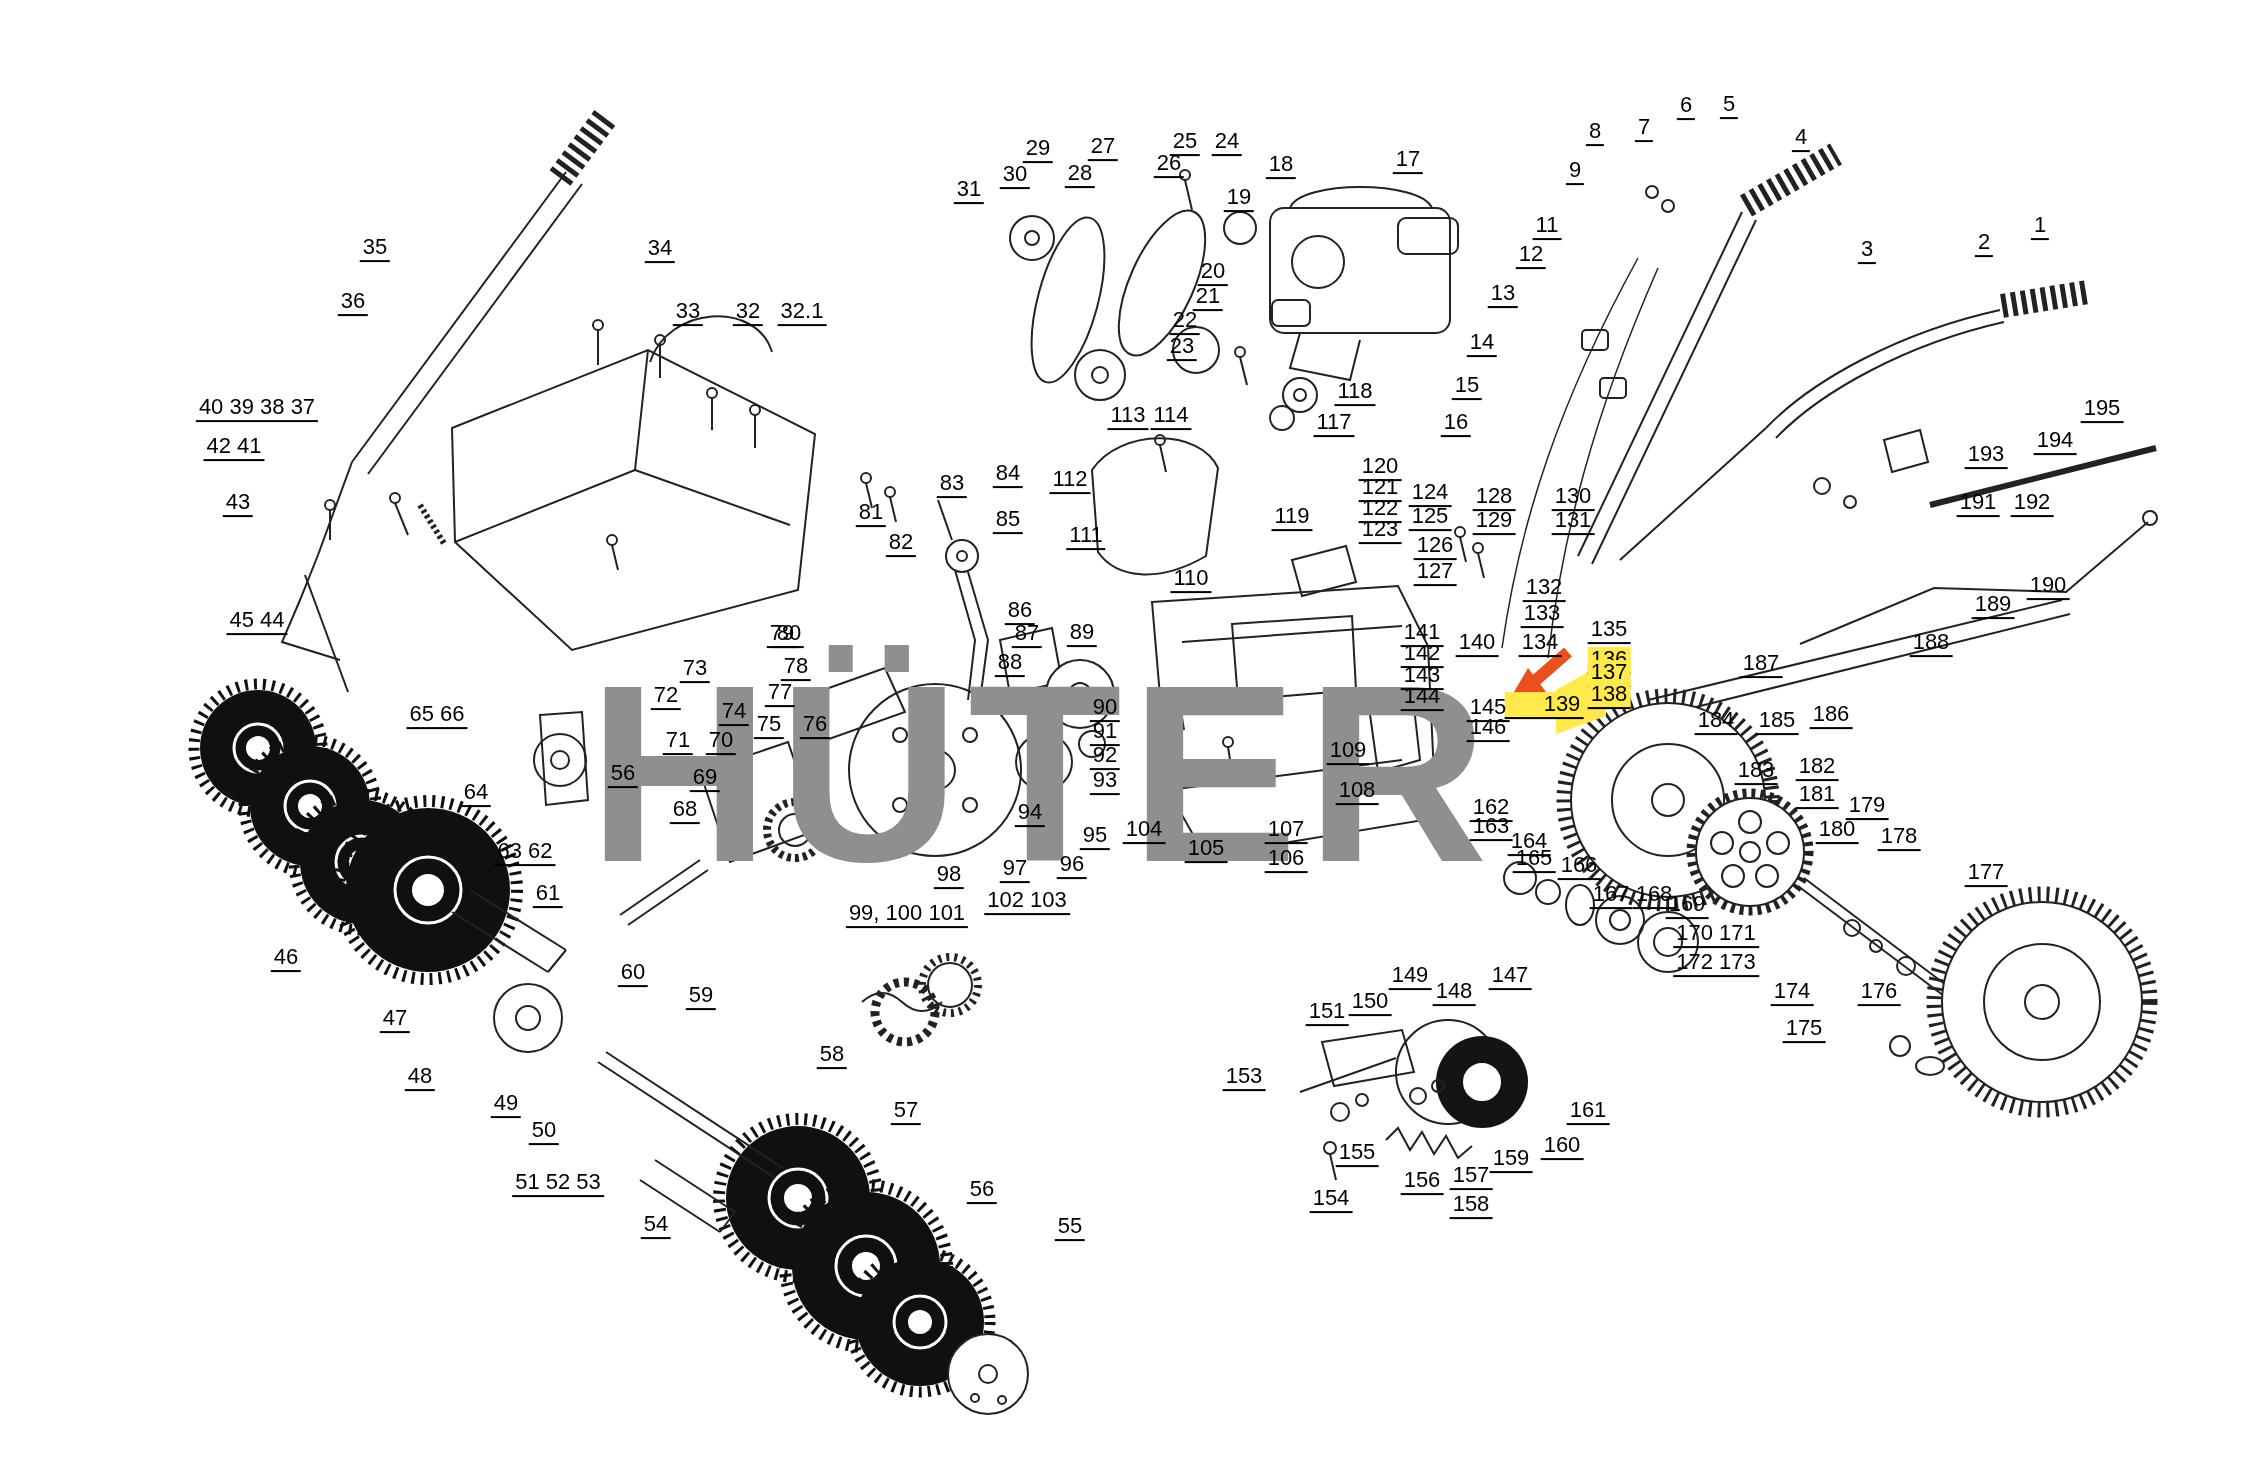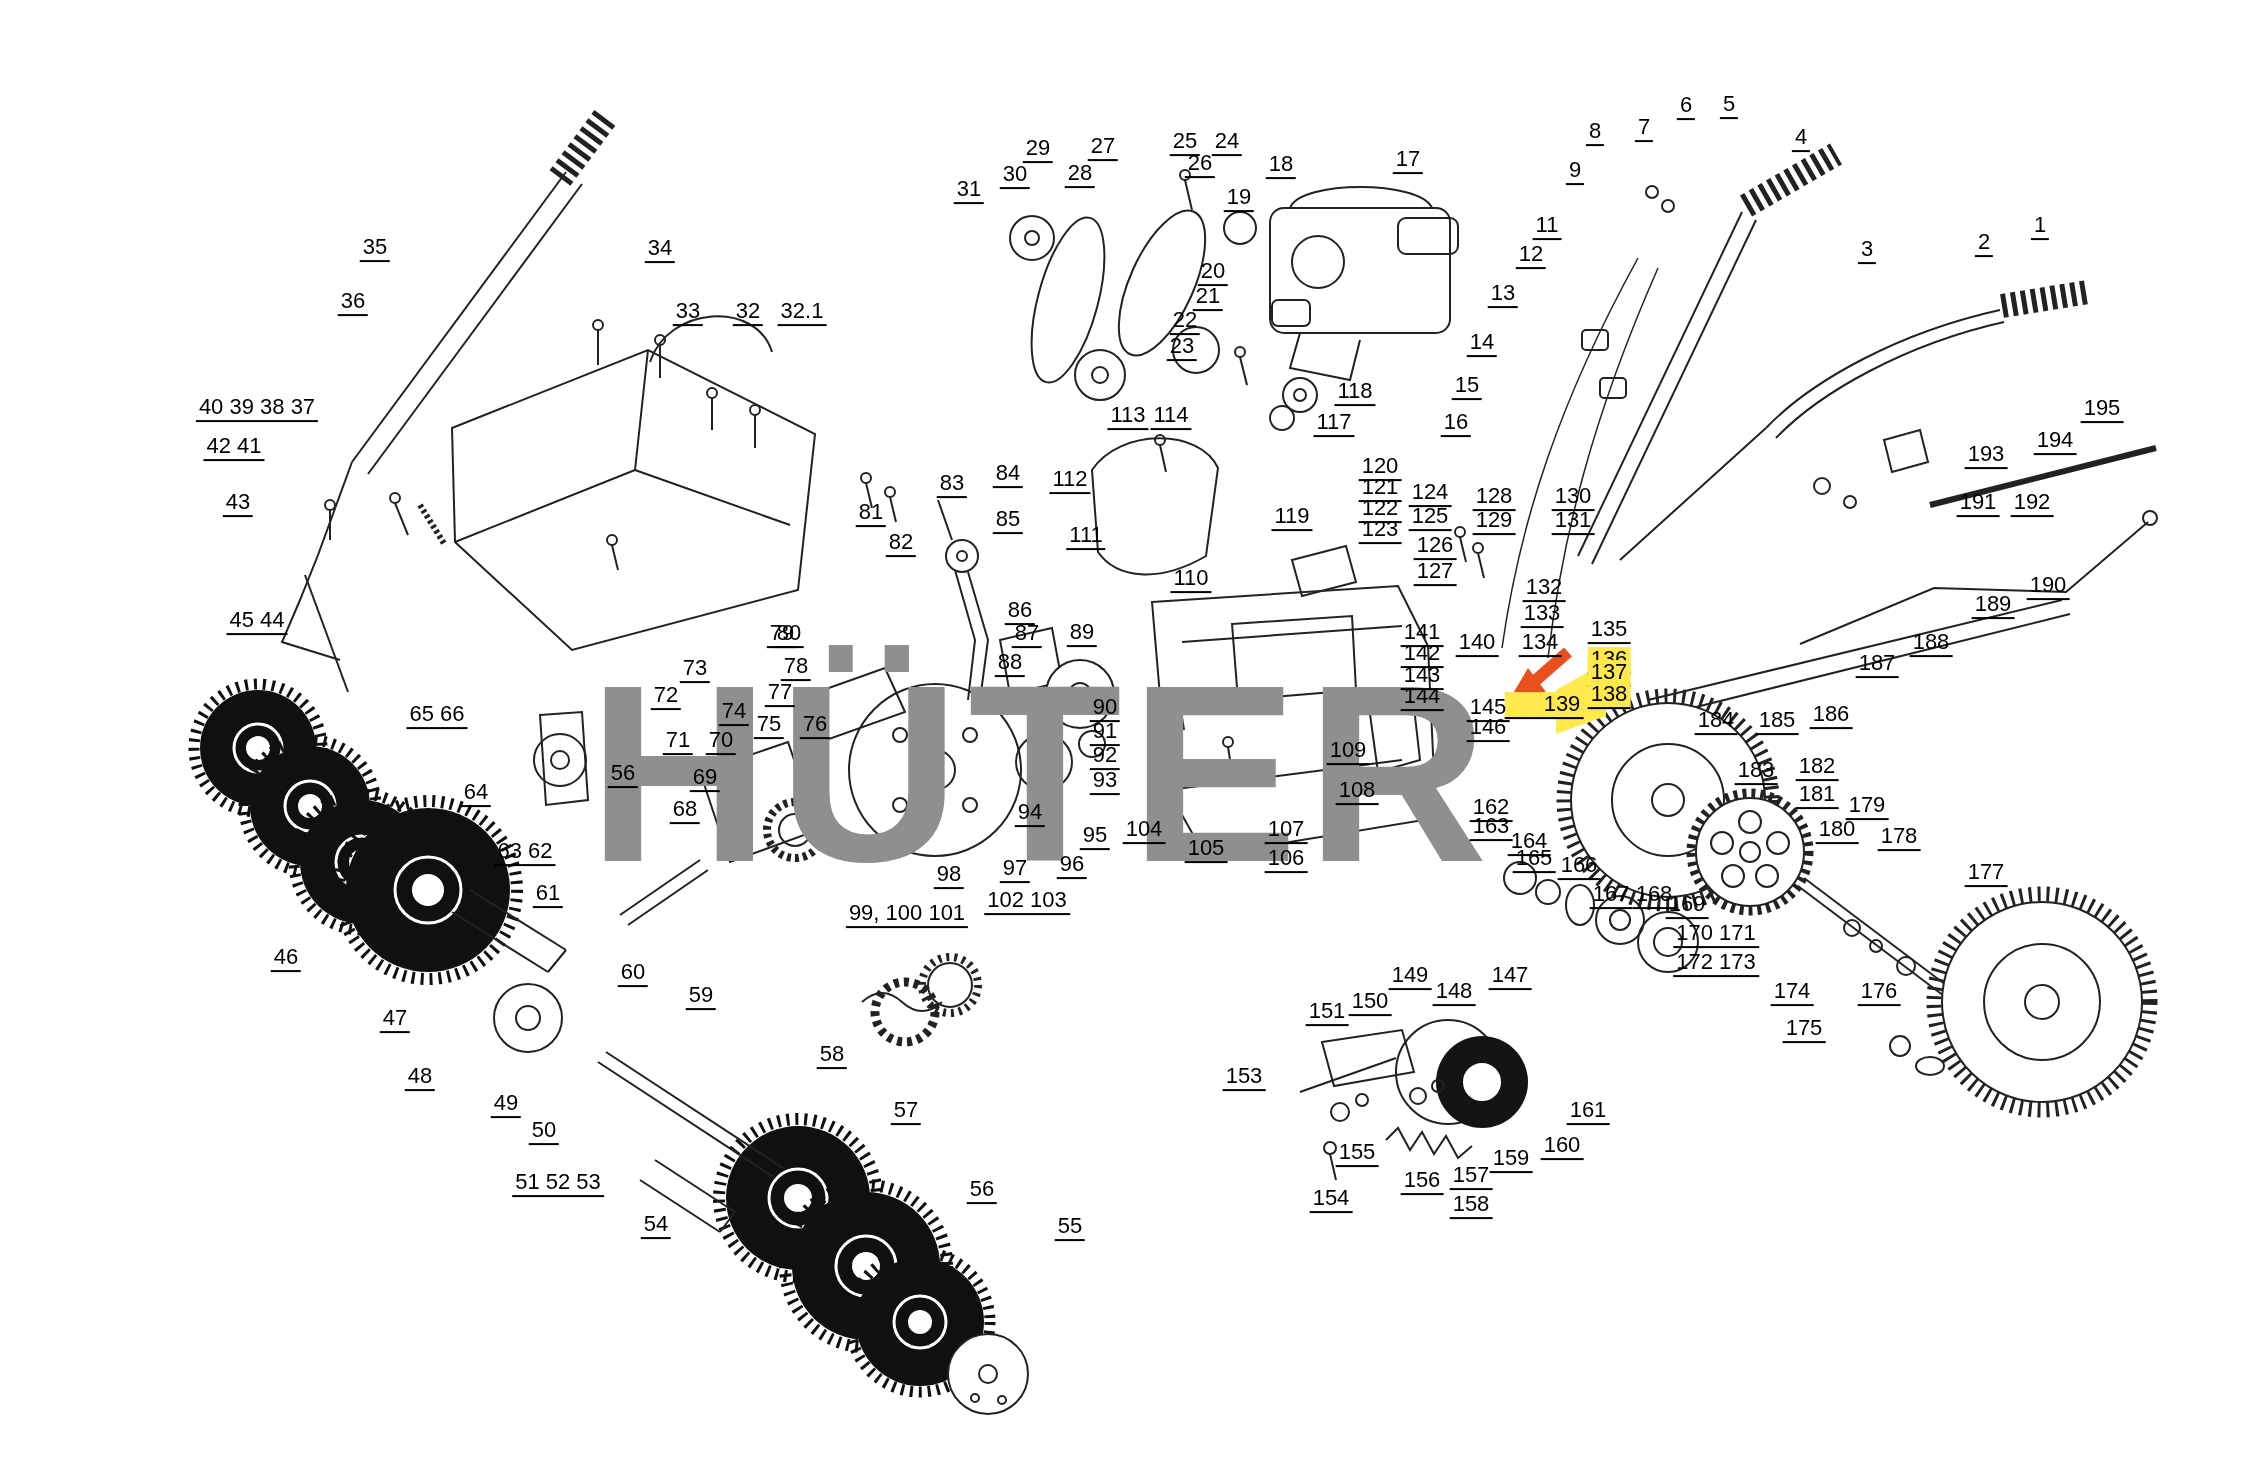--- a/index.html
+++ b/index.html
@@ -351,21 +351,21 @@
       <div class="part-label" style="left: 1072px; top: 867px;">96</div>
       <div class="part-label" style="left: 1015px; top: 871px;">97</div>
       <div class="part-label" style="left: 949px; top: 877px;">98</div>
       <div class="part-label" style="left: 907px; top: 916px;">99, 100 101</div>
       <div class="part-label" style="left: 1027px; top: 903px;">102 103</div>
       <div class="part-label" style="left: 969px; top: 192px;">31</div>
       <div class="part-label" style="left: 1015px; top: 177px;">30</div>
       <div class="part-label" style="left: 1038px; top: 151px;">29</div>
       <div class="part-label" style="left: 1080px; top: 176px;">28</div>
       <div class="part-label" style="left: 1103px; top: 149px;">27</div>
-      <div class="part-label" style="left: 1200px; top: 166px;">26</div>
+      <div class="part-label" style="left: 1169px; top: 166px;">26</div>
       <div class="part-label" style="left: 1185px; top: 144px;">25</div>
       <div class="part-label" style="left: 1227px; top: 144px;">24</div>
       <div class="part-label" style="left: 1281px; top: 167px;">18</div>
       <div class="part-label" style="left: 1239px; top: 200px;">19</div>
       <div class="part-label" style="left: 1408px; top: 162px;">17</div>
       <div class="part-label" style="left: 1213px; top: 274px;">20</div>
       <div class="part-label" style="left: 1208px; top: 299px;">21</div>
       <div class="part-label" style="left: 1185px; top: 323px;">22</div>
       <div class="part-label" style="left: 1182px; top: 349px;">23</div>
       <div class="part-label" style="left: 1355px; top: 394px;">118</div>
@@ -425,21 +425,21 @@
       <div class="part-label" style="left: 1984px; top: 245px;">2</div>
       <div class="part-label" style="left: 2040px; top: 228px;">1</div>
       <div class="part-label" style="left: 2102px; top: 411px;">195</div>
       <div class="part-label" style="left: 2055px; top: 443px;">194</div>
       <div class="part-label" style="left: 1986px; top: 457px;">193</div>
       <div class="part-label" style="left: 1978px; top: 505px;">191</div>
       <div class="part-label" style="left: 2032px; top: 505px;">192</div>
       <div class="part-label" style="left: 2048px; top: 588px;">190</div>
       <div class="part-label" style="left: 1993px; top: 607px;">189</div>
       <div class="part-label" style="left: 1931px; top: 645px;">188</div>
-      <div class="part-label" style="left: 1877px; top: 666px;">187</div>
+      <div class="part-label" style="left: 1761px; top: 666px;">187</div>
       <div class="part-label" style="left: 1831px; top: 717px;">186</div>
       <div class="part-label" style="left: 1777px; top: 723px;">185</div>
       <div class="part-label" style="left: 1716px; top: 723px;">184</div>
       <div class="part-label" style="left: 1756px; top: 773px;">183</div>
       <div class="part-label" style="left: 1817px; top: 769px;">182</div>
       <div class="part-label" style="left: 1817px; top: 797px;">181</div>
       <div class="part-label" style="left: 1837px; top: 832px;">180</div>
       <div class="part-label" style="left: 1867px; top: 808px;">179</div>
       <div class="part-label" style="left: 1899px; top: 839px;">178</div>
       <div class="part-label" style="left: 1986px; top: 875px;">177</div>

